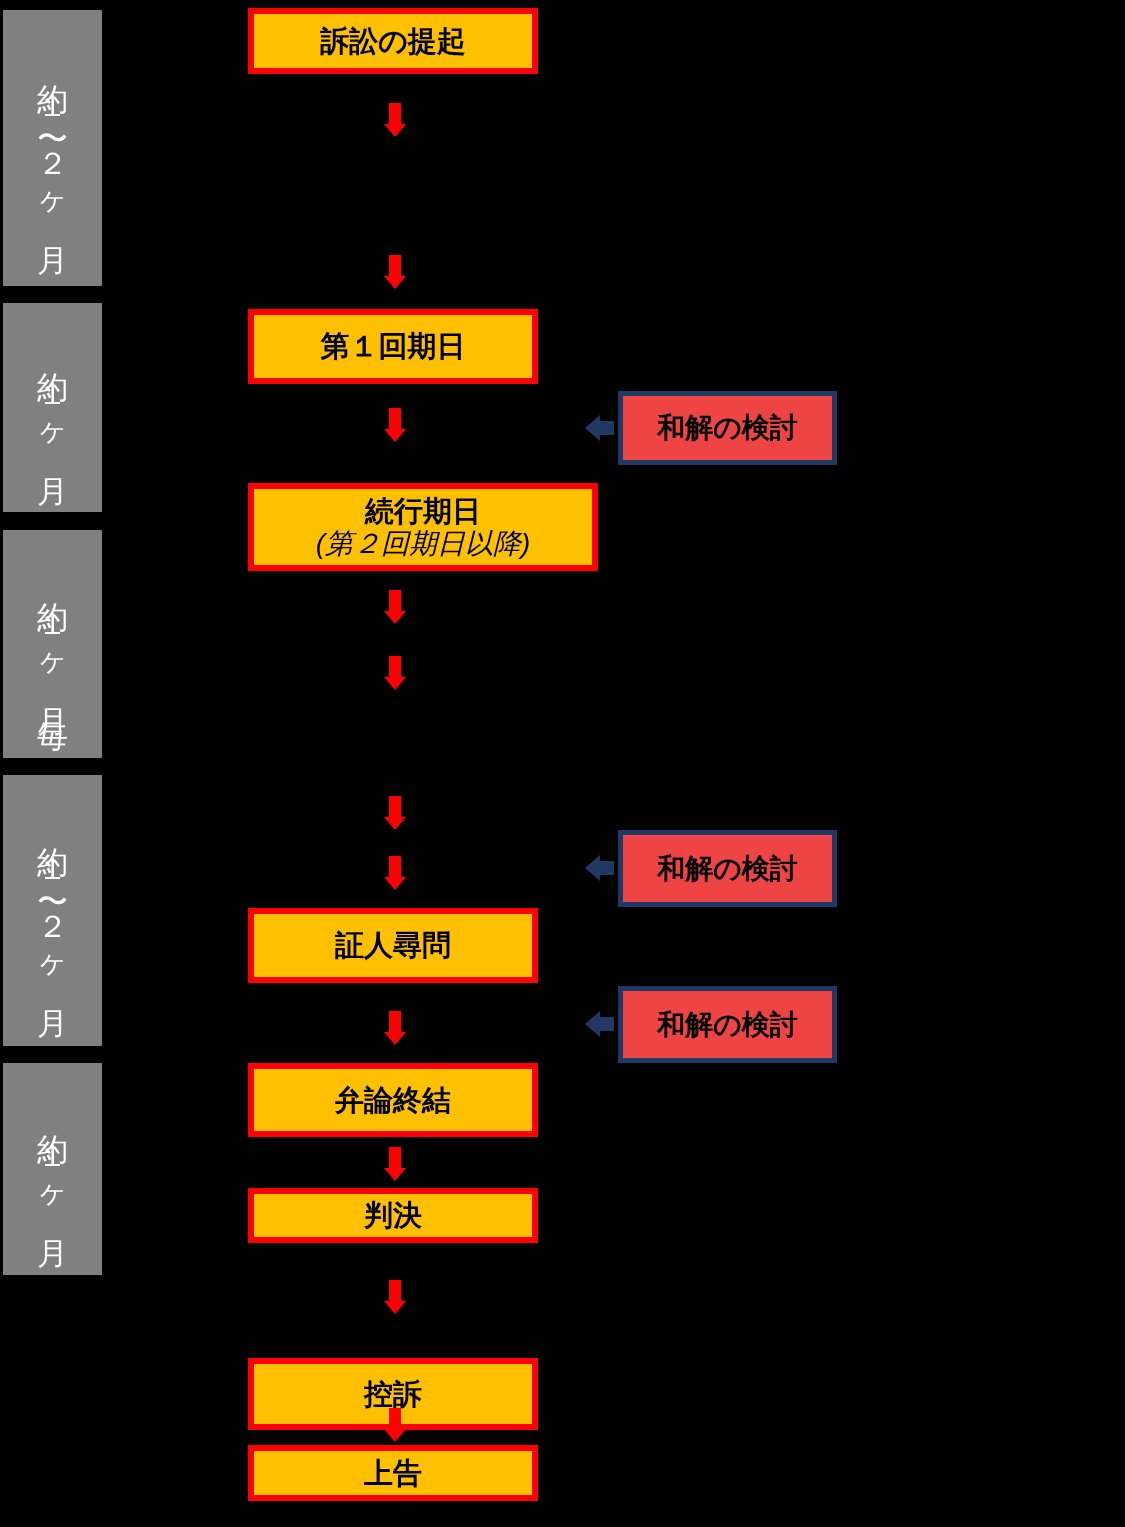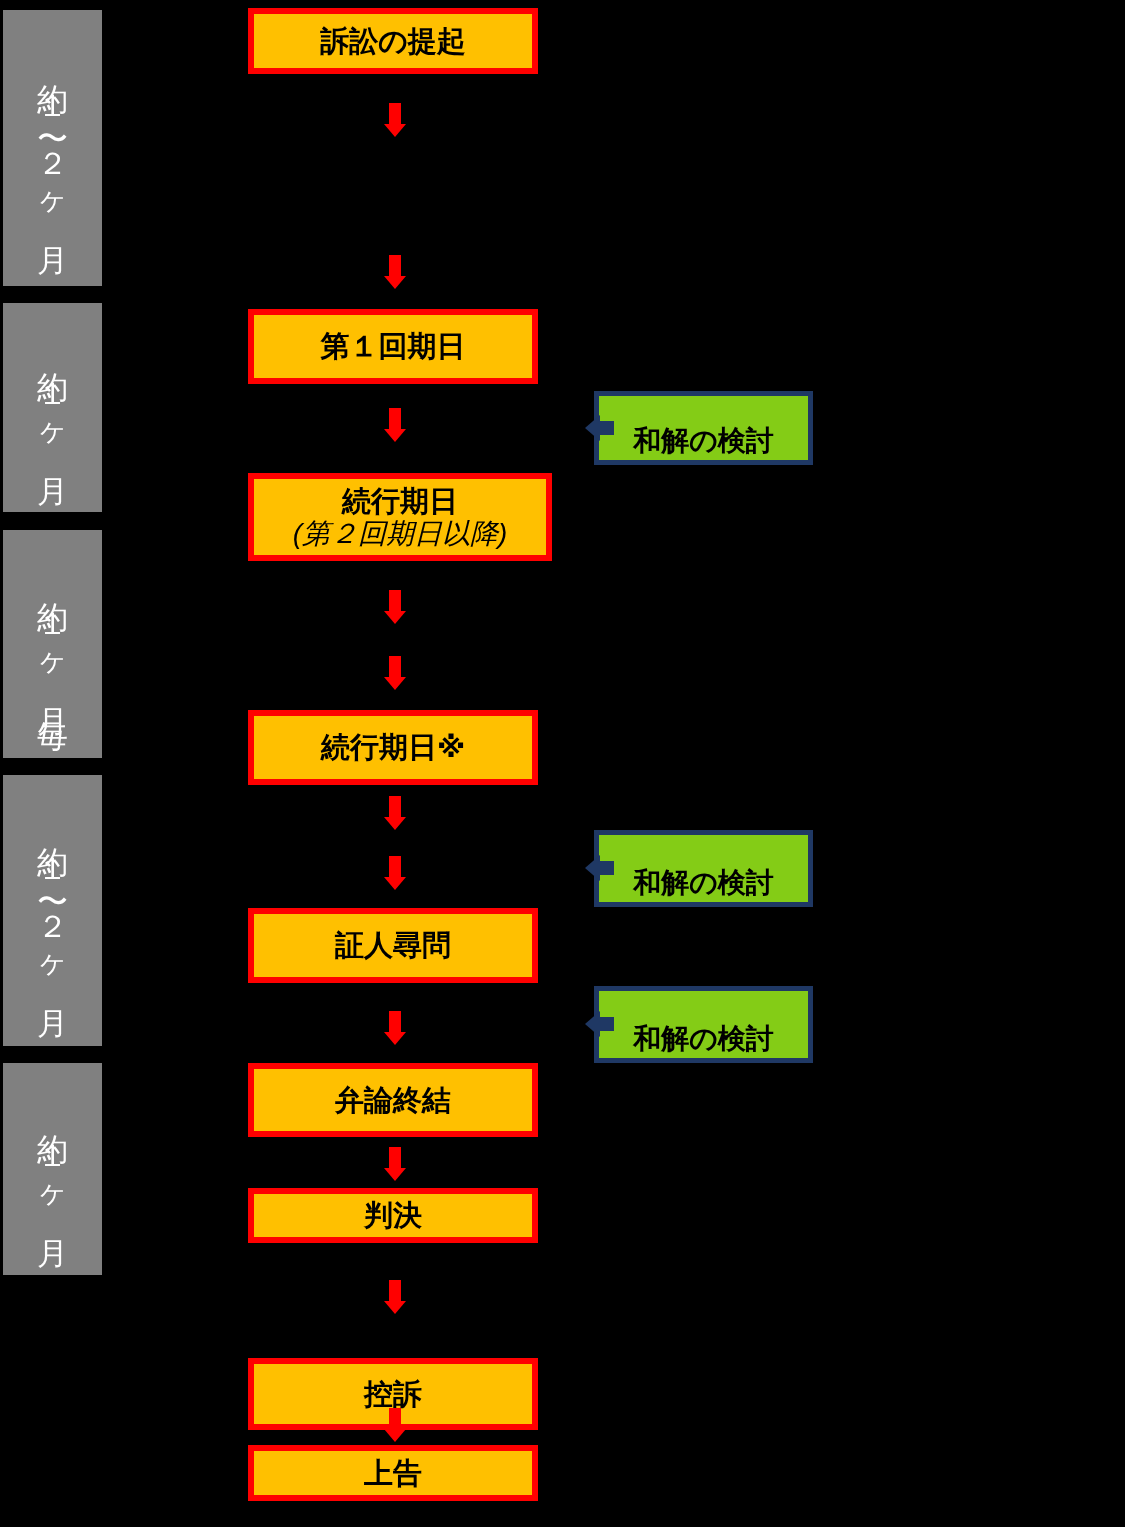--- a/index.html
+++ b/index.html
@@ -31,21 +31,21 @@
     position:absolute;left:248px;width:290px;
     background:#FFC000;border:6px solid #FF0000;
     box-sizing:border-box;
     display:flex;flex-direction:column;align-items:center;justify-content:center;
     color:#000;font-weight:bold;font-size:29px;line-height:1.2;
     text-align:center;
   }
   #n1{top:8px;height:66px}
   #n2{top:158px;height:72px}
   #n3{top:309px;height:75px}
-  #n4{top:473px;height:88px;width:304px}
+  #n4{top:483px;height:88px;width:350px}
   #n5{top:710px;height:75px}
   #n6{top:908px;height:75px}
   #n7{top:1063px;height:74px}
   #n8{top:1188px;height:55px}
   #n9{top:1358px;height:72px}
   #n10{top:1445px;height:56px}
   .node .sub{font-weight:normal;font-size:28px;line-height:1.15;font-style:italic;}
 
   
   .red-arrow{position:absolute;left:384px;width:22px;height:34px;}
@@ -58,24 +58,24 @@
     border-left:11px solid transparent;border-right:11px solid transparent;
     border-top:13px solid #FF0000;
   }
   #a1{top:103px}  #a2{top:255px}  #a3{top:408px}
   #a4{top:590px}  #a5{top:656px}  #a6{top:796px}
   #a7{top:856px}  #a8{top:1011px} #a9{top:1147px}
   #a10{top:1280px}#a11{top:1408px}
 
   
   .settlement{
-    position:absolute;left:594px;width:219px;
-    background:#84cc16;border:5px solid #1F3864;
+    position:absolute;left:618px;width:219px;
+    background:#ef4444;border:5px solid #1F3864;
     box-sizing:border-box;
-    display:flex;align-items:flex-end;justify-content:center;
+    display:flex;align-items:center;justify-content:center;
     color:#000;font-weight:bold;font-size:28px;
   }
   #s1{top:391px;height:74px}
   #s2{top:830px;height:77px}
   #s3{top:986px;height:77px}
 
   
   .settlement-arrow{position:absolute;left:585px;display:flex;align-items:center;height:26px;}
   .settlement-arrow .head{
     width:0;height:0;
@@ -98,23 +98,20 @@
 
   <div class="node" id="n1">
     <span>訴訟の提起</span>
   </div>
   <div class="node" id="n3">
     <span>第１回期日</span>
   </div>
   <div class="node" id="n4">
     <span>続行期日</span>
     <span class="sub">(第２回期日以降)</span>
-  </div>
-  <div class="node" id="n5">
-    <span>続行期日※</span>
   </div>
   <div class="node" id="n6">
     <span>証人尋問</span>
   </div>
   <div class="node" id="n7">
     <span>弁論終結</span>
   </div>
   <div class="node" id="n8">
     <span>判決</span>
   </div>

